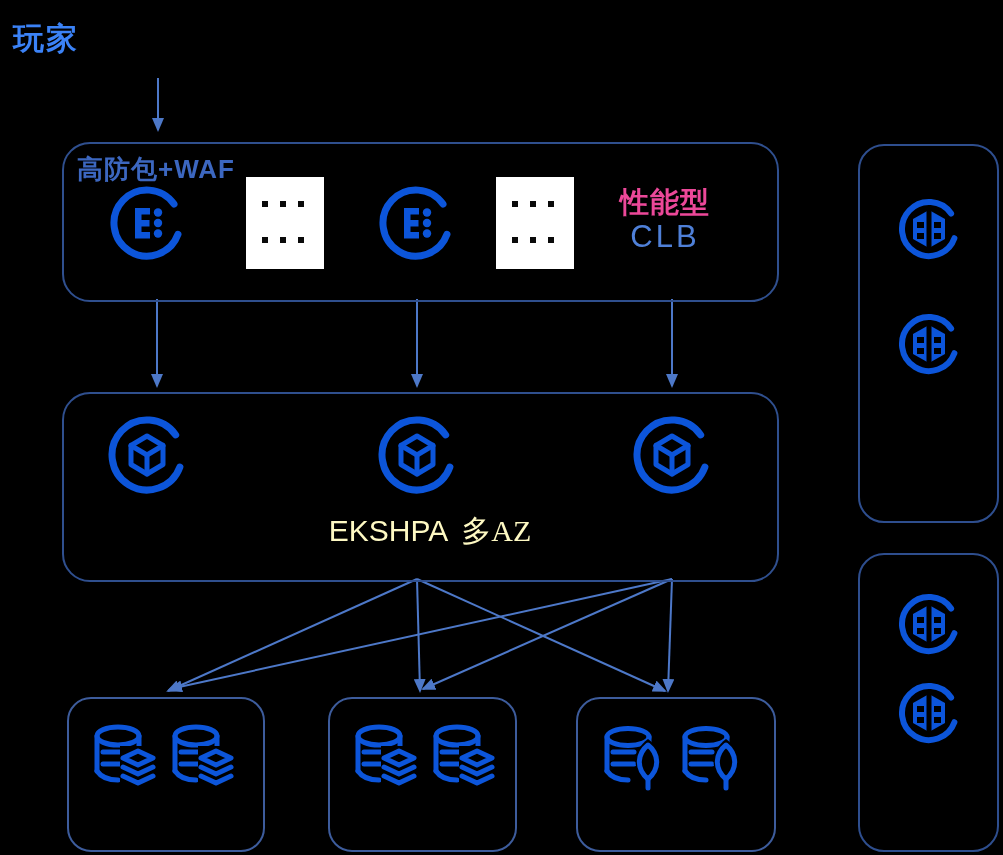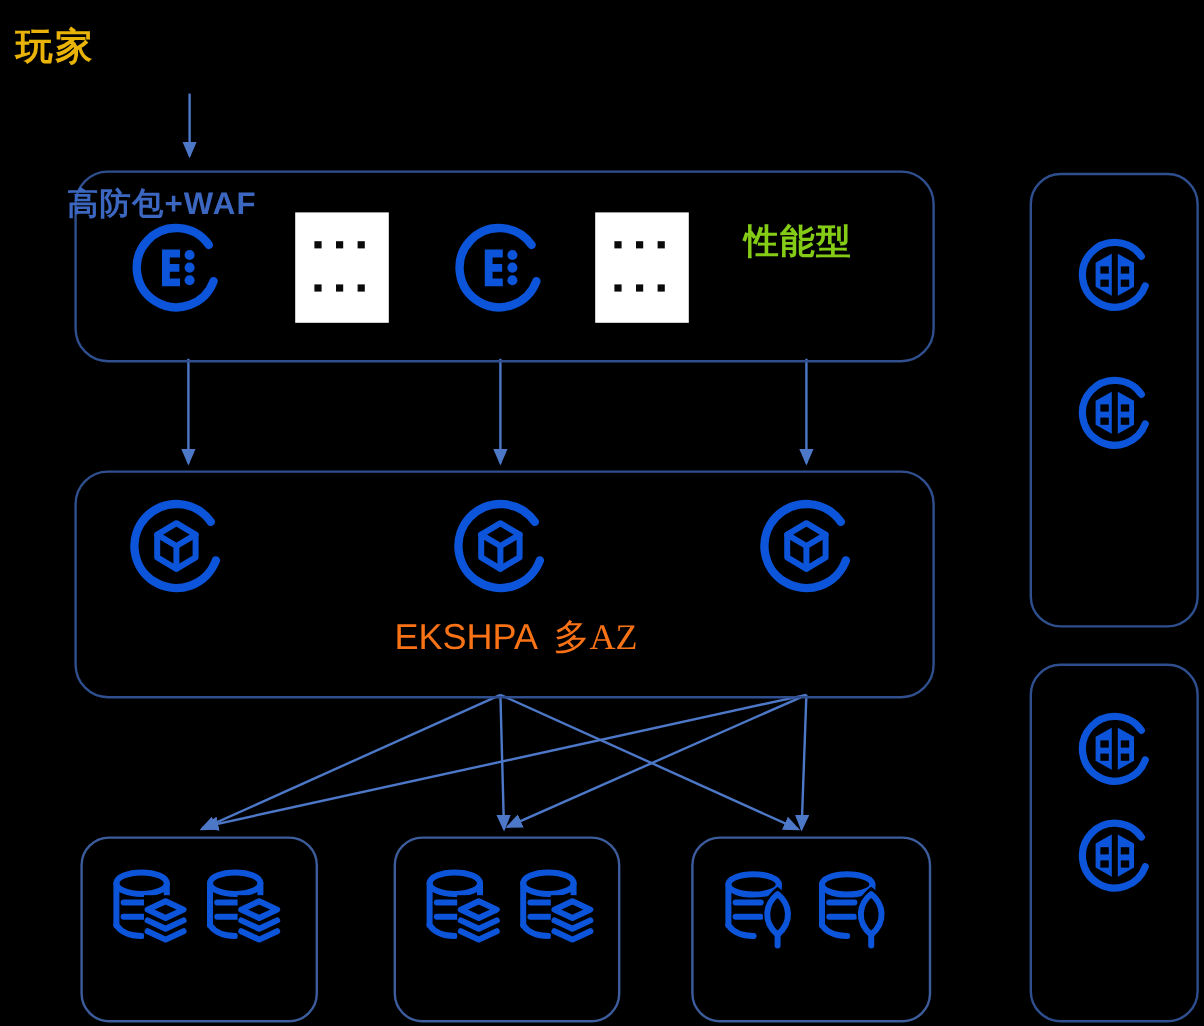--- a/index.html
+++ b/index.html
@@ -3,33 +3,33 @@
 <meta charset="utf-8">
 <style>
   html,body{margin:0;padding:0;background:#000;}
   #canvas{
     position:relative;width:1003px;height:855px;background:#000000;overflow:hidden;
     font-family:"Liberation Sans", sans-serif;
   }
   .abs{position:absolute;}
   
   .player-label{
-    left:13px;top:18px;font-size:31px;font-weight:700;color:#eab308;letter-spacing:2px;
+    left:13px;top:18px;font-size:31px;font-weight:700;color:#3b82f6;letter-spacing:2px;
   }
   .waf-label{
-    left:56px;top:152px;font-size:26px;font-weight:600;color:#3c67c0;letter-spacing:1px;
+    left:77px;top:152px;font-size:26px;font-weight:600;color:#3c67c0;letter-spacing:1px;
   }
   .clb-type{
     left:595px;top:186px;width:140px;text-align:center;line-height:1.15;
   }
-  .clb-type .l1{font-size:29px;font-weight:600;color:#84cc16;letter-spacing:1px;}
+  .clb-type .l1{font-size:29px;font-weight:600;color:#ec4899;letter-spacing:1px;}
   .clb-type .l2{font-size:31px;font-weight:400;color:#4f80d8;letter-spacing:3px;}
   .eks-labels{
     left:262px;top:511px;width:336px;display:flex;justify-content:center;
-    align-items:baseline;font-size:30px;font-weight:500;color:#f97316;
+    align-items:baseline;font-size:30px;font-weight:500;color:#fef9c3;
   }
   .eks-labels span:nth-child(2){}
   .eks-labels span:nth-child(3){margin-left:13px;font-family:Liberation Serif, serif;}
   
   .box{border:2px solid #2f4f8e;border-radius:28px;background:transparent;}
   .waf-box{left:62px;top:142px;width:713px;height:156px;}
   .eks-box{left:62px;top:392px;width:713px;height:186px;}
   .db-box{border-color:#3d5c9c;border-radius:24px;}
   .db-box-left{left:67px;top:697px;width:194px;height:151px;}
   .db-box-mid{left:328px;top:697px;width:185px;height:151px;}
@@ -104,20 +104,21 @@
     <i style="left:16px;top:24px"></i>
       <i style="left:34px;top:24px"></i>
       <i style="left:52px;top:24px"></i>
     <i style="left:16px;top:60px"></i>
       <i style="left:34px;top:60px"></i>
       <i style="left:52px;top:60px"></i>
   </div>
 
   <div class="abs clb-type">
     <div class="l1">性能型</div>
+    <div class="l2">CLB</div>
   </div>
 
   <div class="abs box eks-box"></div>
 
   <svg class="abs" style="left:107px;top:415px" width="80" height="80" viewBox="0 0 80 80">
     <path d="M68.7 19.9 A35 35 0 1 0 72.9 52" stroke="#0c55da" stroke-width="7" fill="none" stroke-linecap="round"></path>
     <g stroke="#0c55da" stroke-width="5" fill="none" stroke-linejoin="round" stroke-linecap="round">
       <path d="M40 21 L56 30.5 V49.5 L40 59 L24 49.5 V30.5 Z"></path>
       <path d="M24 30.5 L40 40 L56 30.5"></path>
       <path d="M40 40 V59"></path>

